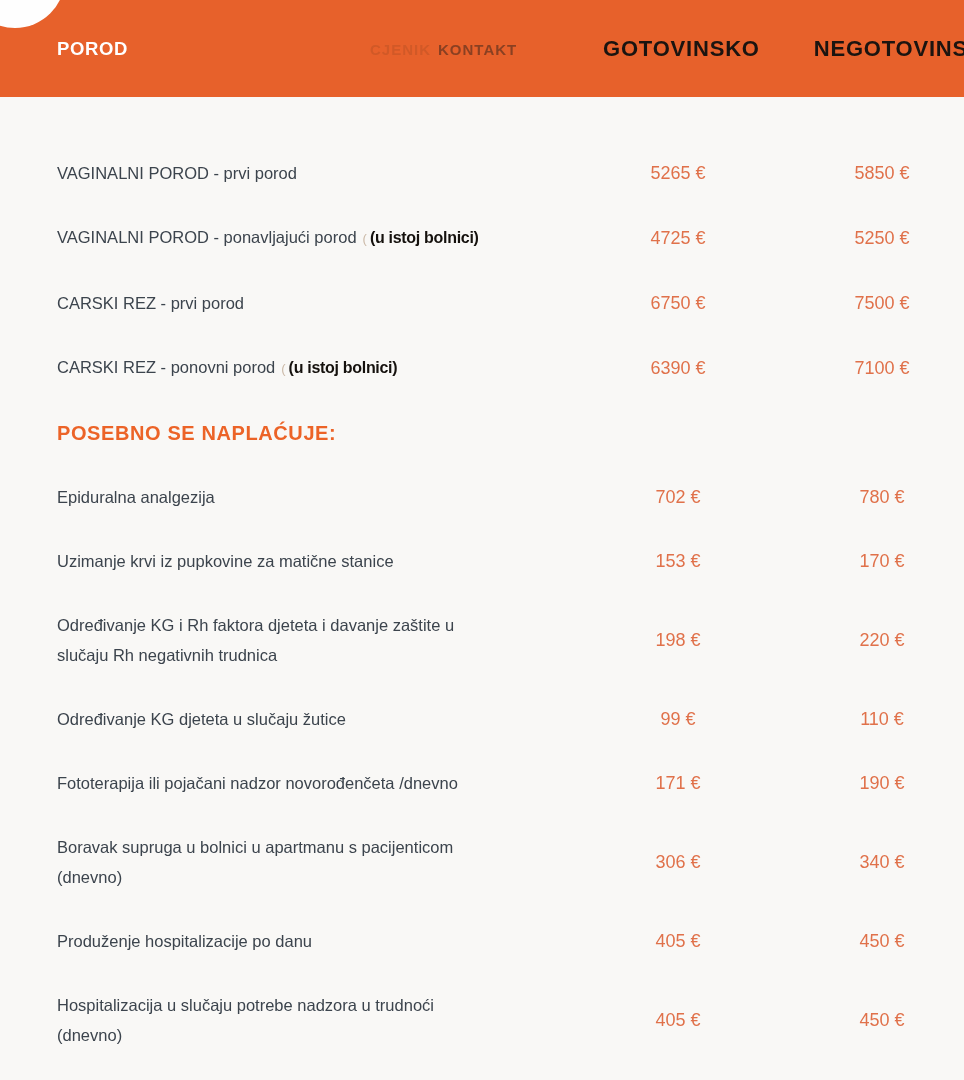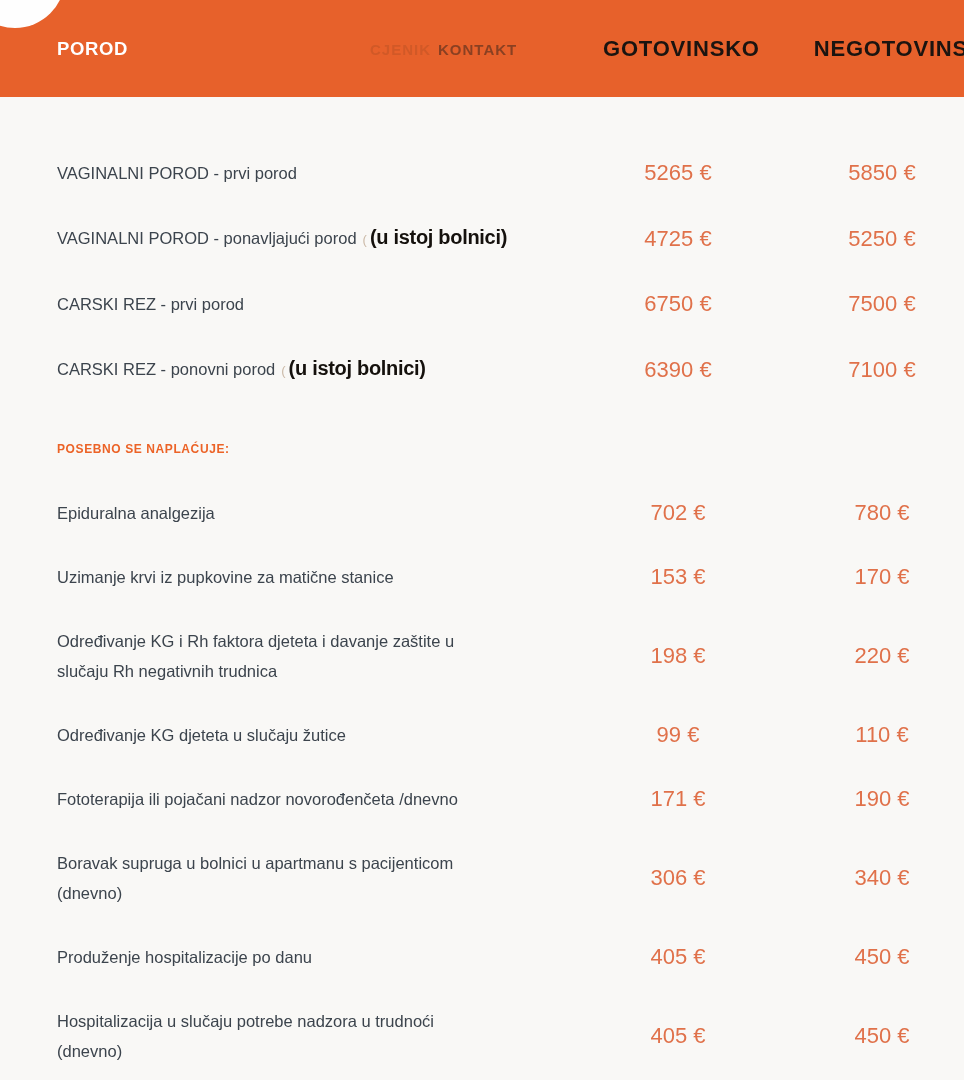--- a/index.html
+++ b/index.html
@@ -60,42 +60,41 @@
     font-weight:bold;
     letter-spacing:0.8px;
   }
 
   
   .table { padding-top:61px; }
   .row { margin-bottom:34px; line-height:30px; }
   .service { font-size:16.5px; color:#3C444D; }
   .service .line2 { display:block; }
   .price {
-    font-size:22px;
+    font-size:18px;
     color:#E0714A;
     line-height:30px;
   }
   .ghost {
     color:#CBB9A7;
     font-size:13px;
     margin-left:6px;
     margin-right:3px;
   }
   .annot {
     font-weight:bold;
     color:#15110D;
-    font-size:20px;
+    font-size:16px;
     letter-spacing:-0.3px;
   }
   .section-head {
     color:#EC6327;
-    font-size:12px;
+    font-size:20px;
     font-weight:bold;
     letter-spacing:0.6px;
-    margin-top:14px;
   }
 </style>
 </head>
 <body>
 
 <header class="topbar">
   <div class="logo-blob"></div>
   <div class="cols">
     <div class="c-label">
       <span class="page-title">POROD</span>

